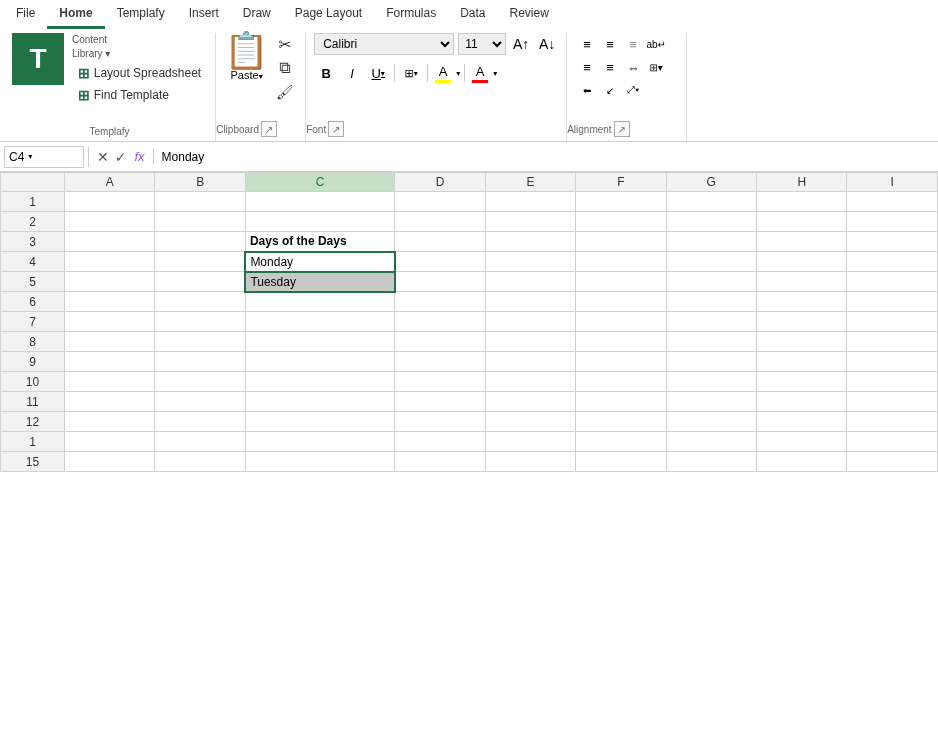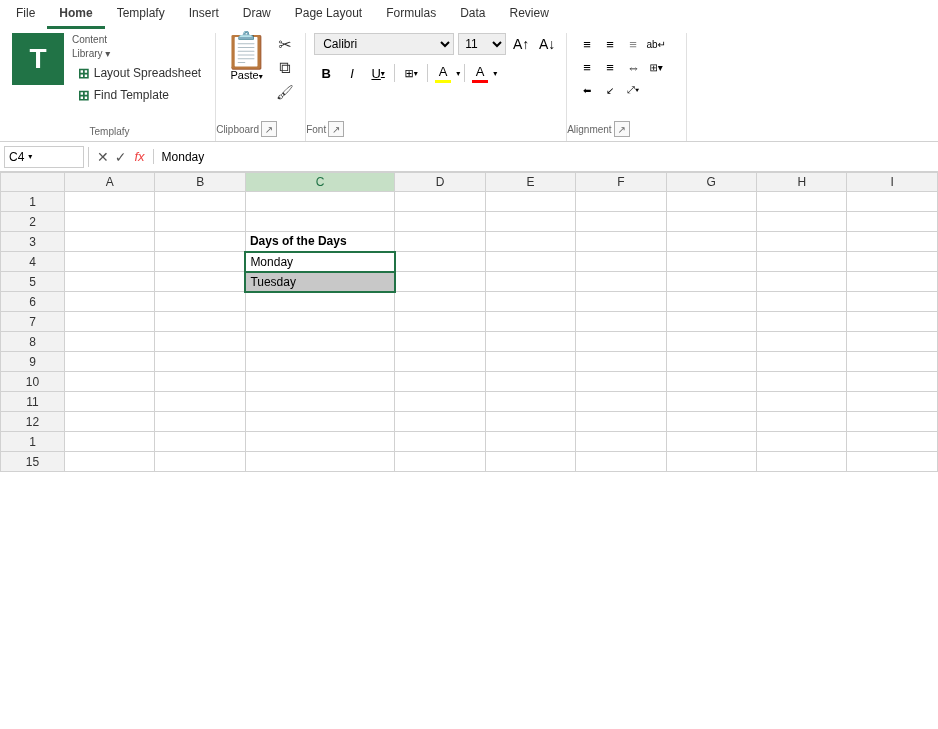--- a/index.html
+++ b/index.html
@@ -33,21 +33,21 @@
     .divider-v { width: 1px; height: 18px; background: #ccc; margin: 0 2px; }
     .align-btn { width: 24px; height: 22px; display: flex; align-items: center; justify-content: center; cursor: pointer; font-size: 13px; border: none; background: transparent; }
 
     
     .formula-bar { display: flex; align-items: center; border-bottom: 1px solid #d1d1d1; height: 30px; }
     .name-box { width: 80px; border: 1px solid #ccc; height: 22px; padding: 0 4px; font-size: 12px; margin: 0 4px; display: flex; align-items: center; cursor: pointer; }
     .name-box-dropdown { font-size: 8px; margin-left: 4px; }
     .formula-divider { width: 1px; height: 20px; background: #ccc; }
     .formula-buttons { display: flex; align-items: center; gap: 6px; padding: 0 8px; }
     .formula-btn { font-size: 14px; cursor: pointer; color: #555; }
-    .formula-fx { font-size: 13px; font-style: italic; color: #ef4444; padding-right: 8px; border-right: 1px solid #ccc; }
+    .formula-fx { font-size: 13px; font-style: italic; color: #8b5cf6; padding-right: 8px; border-right: 1px solid #ccc; }
     .formula-input { flex: 1; border: none; outline: none; font-size: 12px; padding: 0 8px; height: 100%; }
     table.sheet { border-collapse: collapse; width: 100%; }
     table.sheet th, table.sheet td { border: 1px solid #d1d1d1; font-size: 12px; white-space: nowrap; }
     table.sheet th { background: #f2f2f2; text-align: center; font-weight: normal; color: #333; padding: 2px 4px; user-select: none; }
     table.sheet th.row-header { width: 30px; min-width: 30px; }
     table.sheet td { padding: 2px 4px; min-width: 64px; height: 20px; }
     .col-c-header { background: #c6e0c6 !important; color: #217346 !important; }
 
     
     .fill-dropdown { position: absolute; left: 160px; top: 462px; background: white; border: 2px solid #7030a0; z-index: 100; min-width: 200px; box-shadow: 2px 2px 6px rgba(0,0,0,0.2); }

